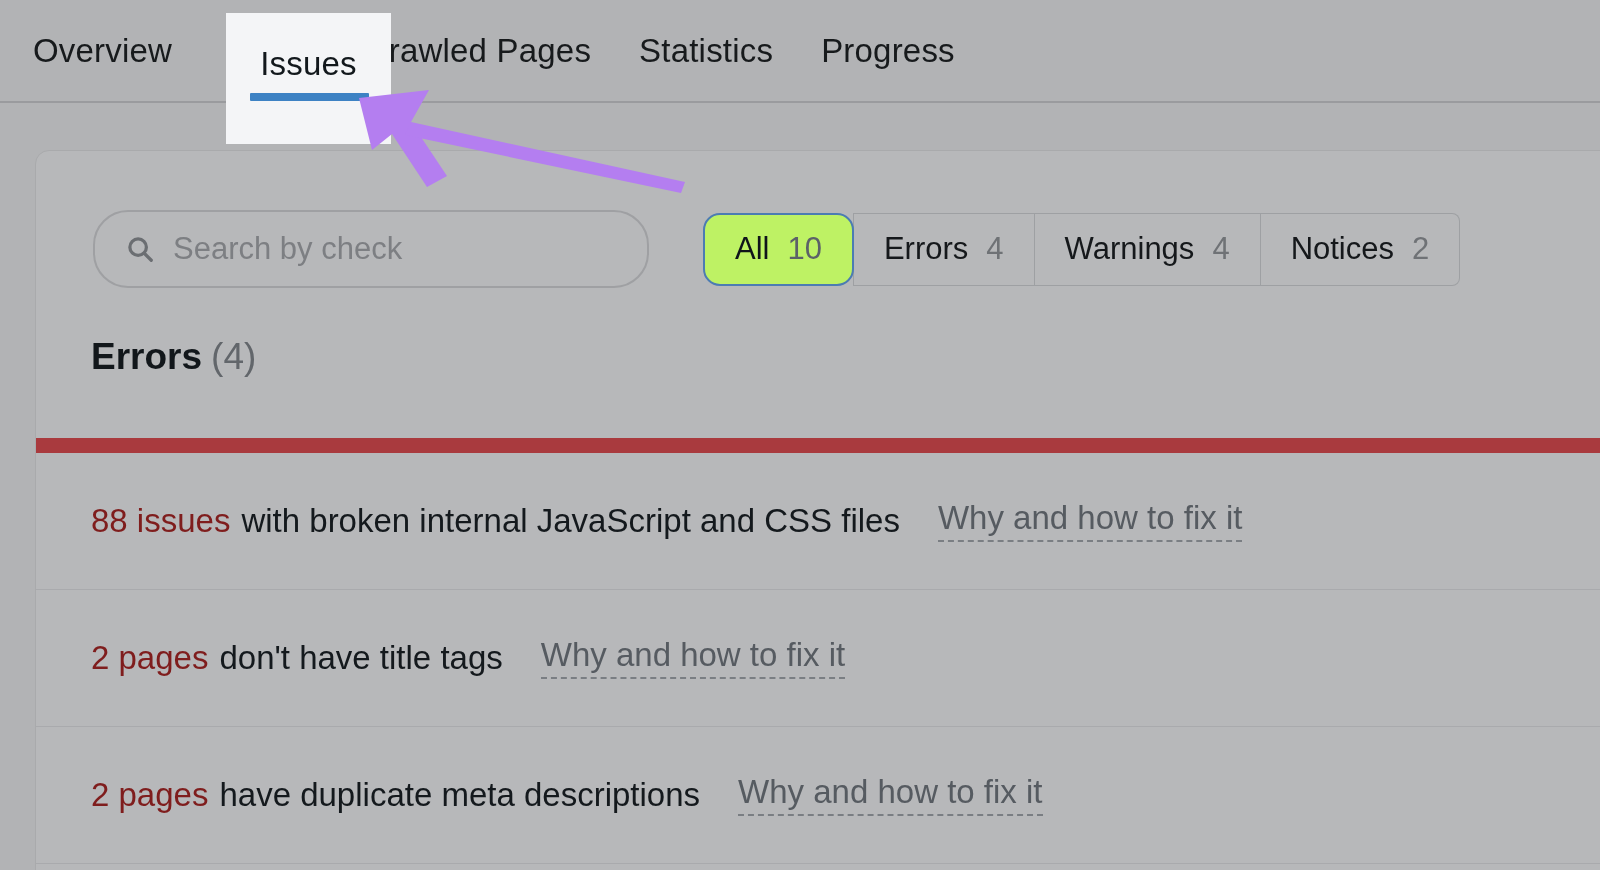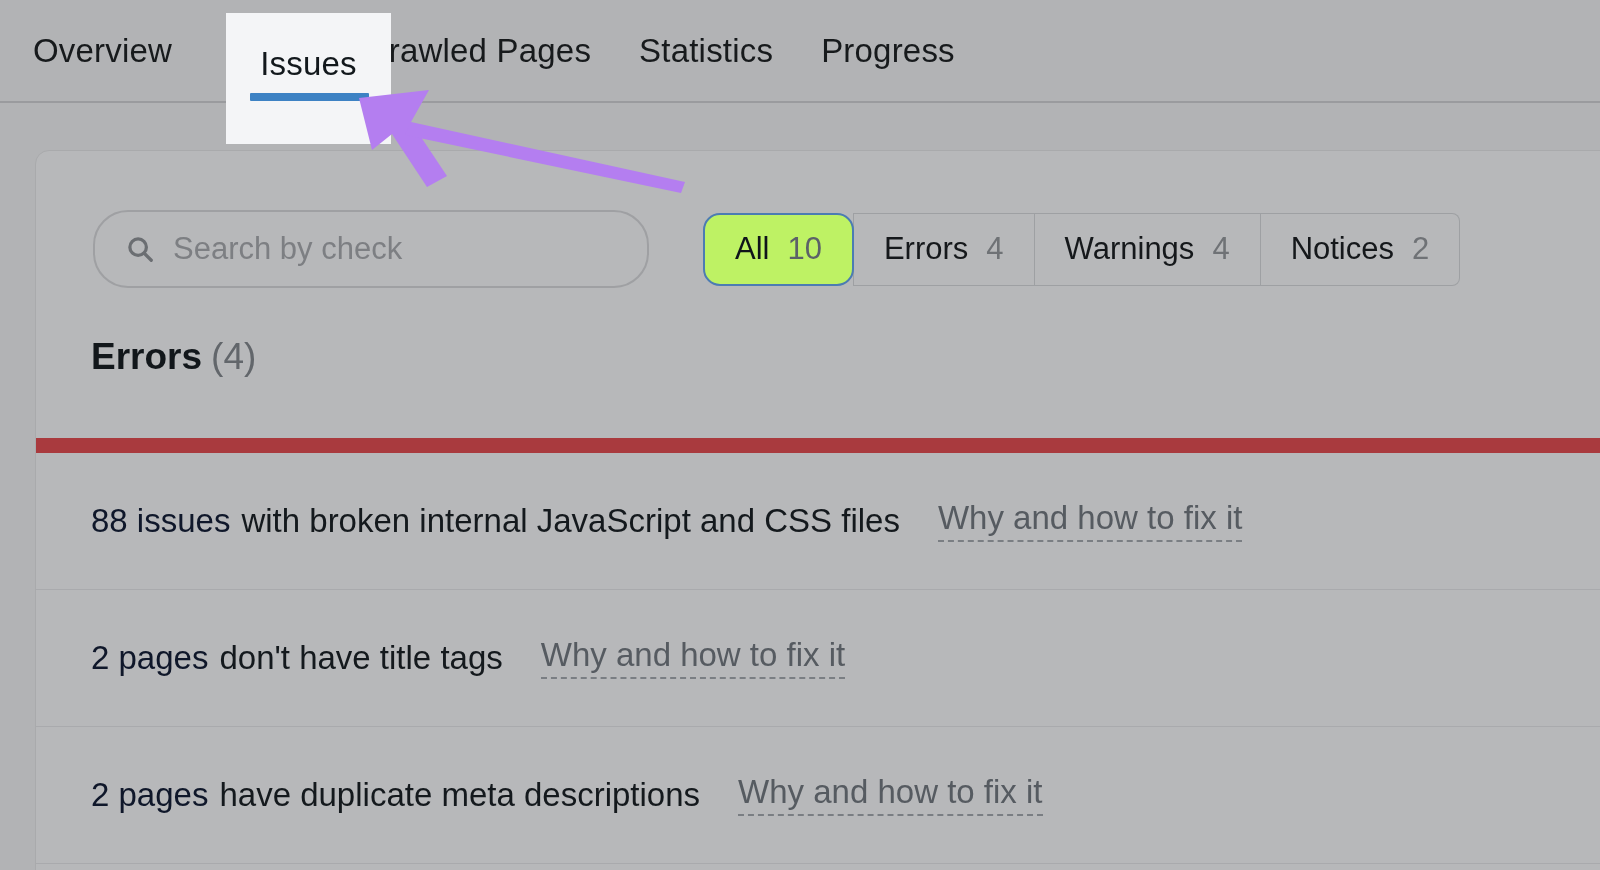--- a/index.html
+++ b/index.html
@@ -215,21 +215,21 @@
     display: flex;
     align-items: center;
     padding-left: 55px;
     border-bottom: 1px solid #a9aaad;
     font-size: 33px;
     color: #14191d;
     white-space: nowrap;
   }
 
   .issue-row .link {
-    color: #0f172a;
+    color: #7f1d1d;
     margin-right: 11px;
   }
 
   .issue-row .desc { color: #14191d; }
 
   .fix-link {
     margin-left: 38px;
     color: #565b61;
     border-bottom: 2px dashed #7a7e83;
     padding-bottom: 6px;

